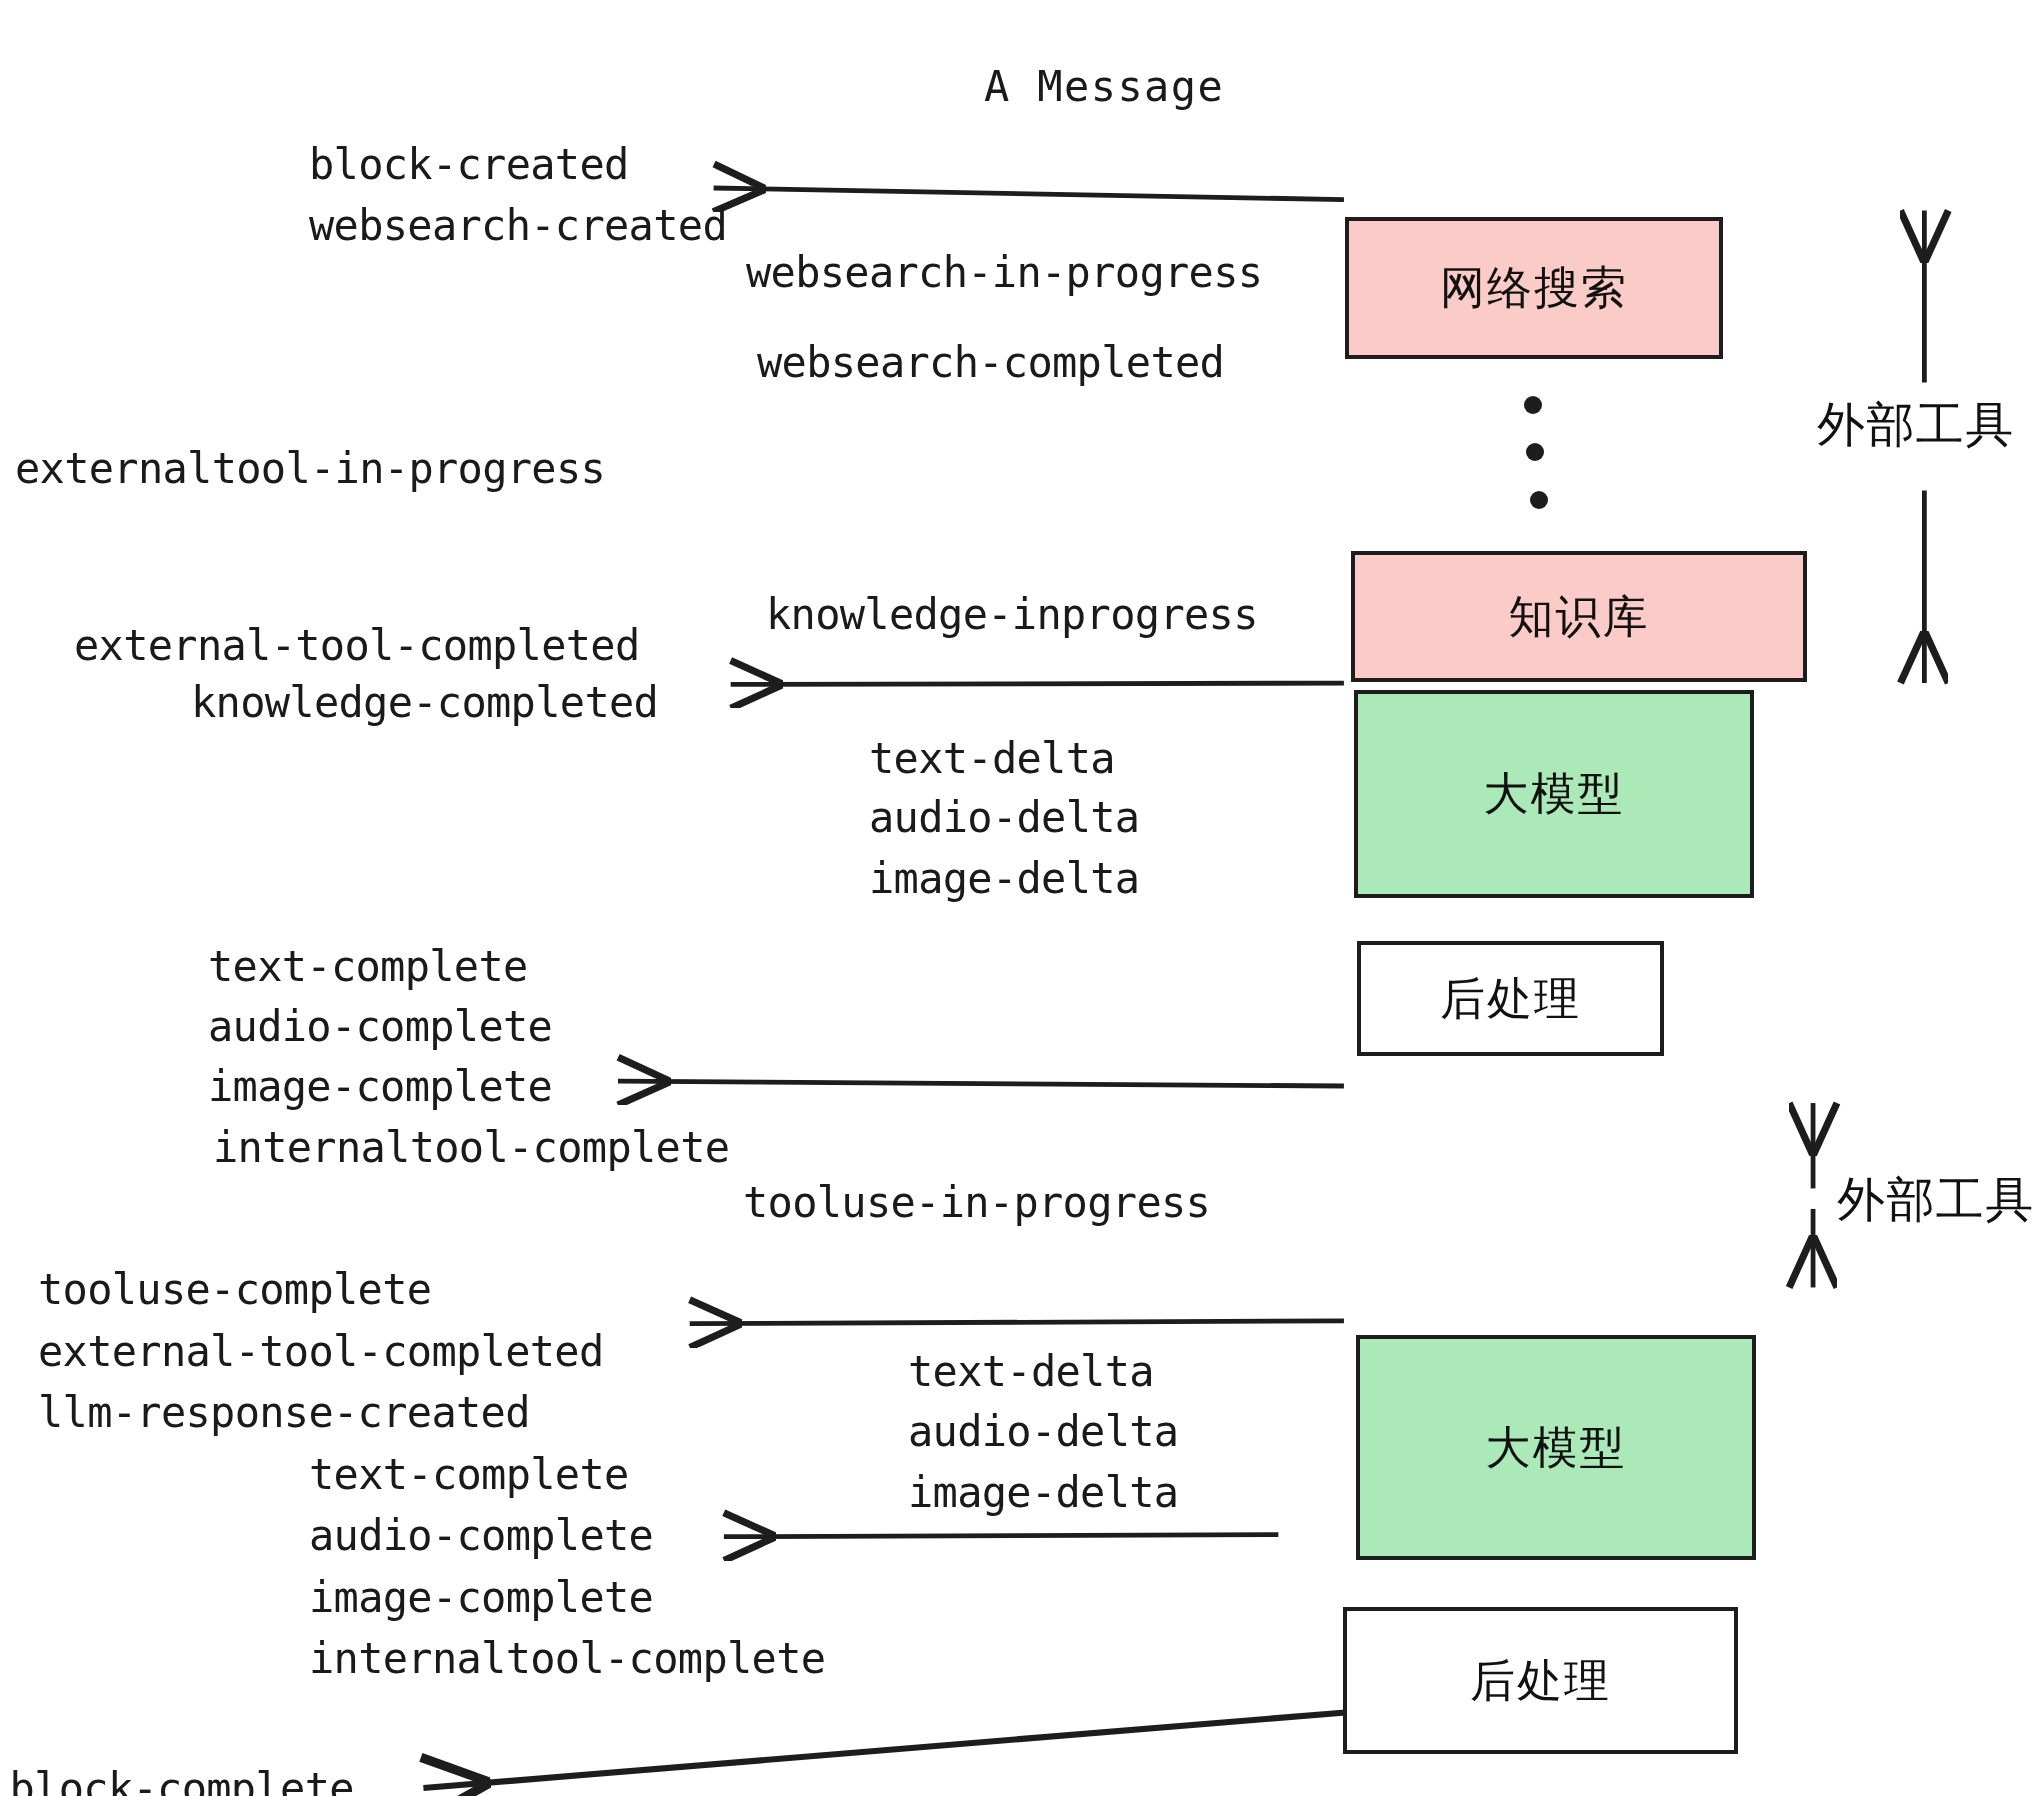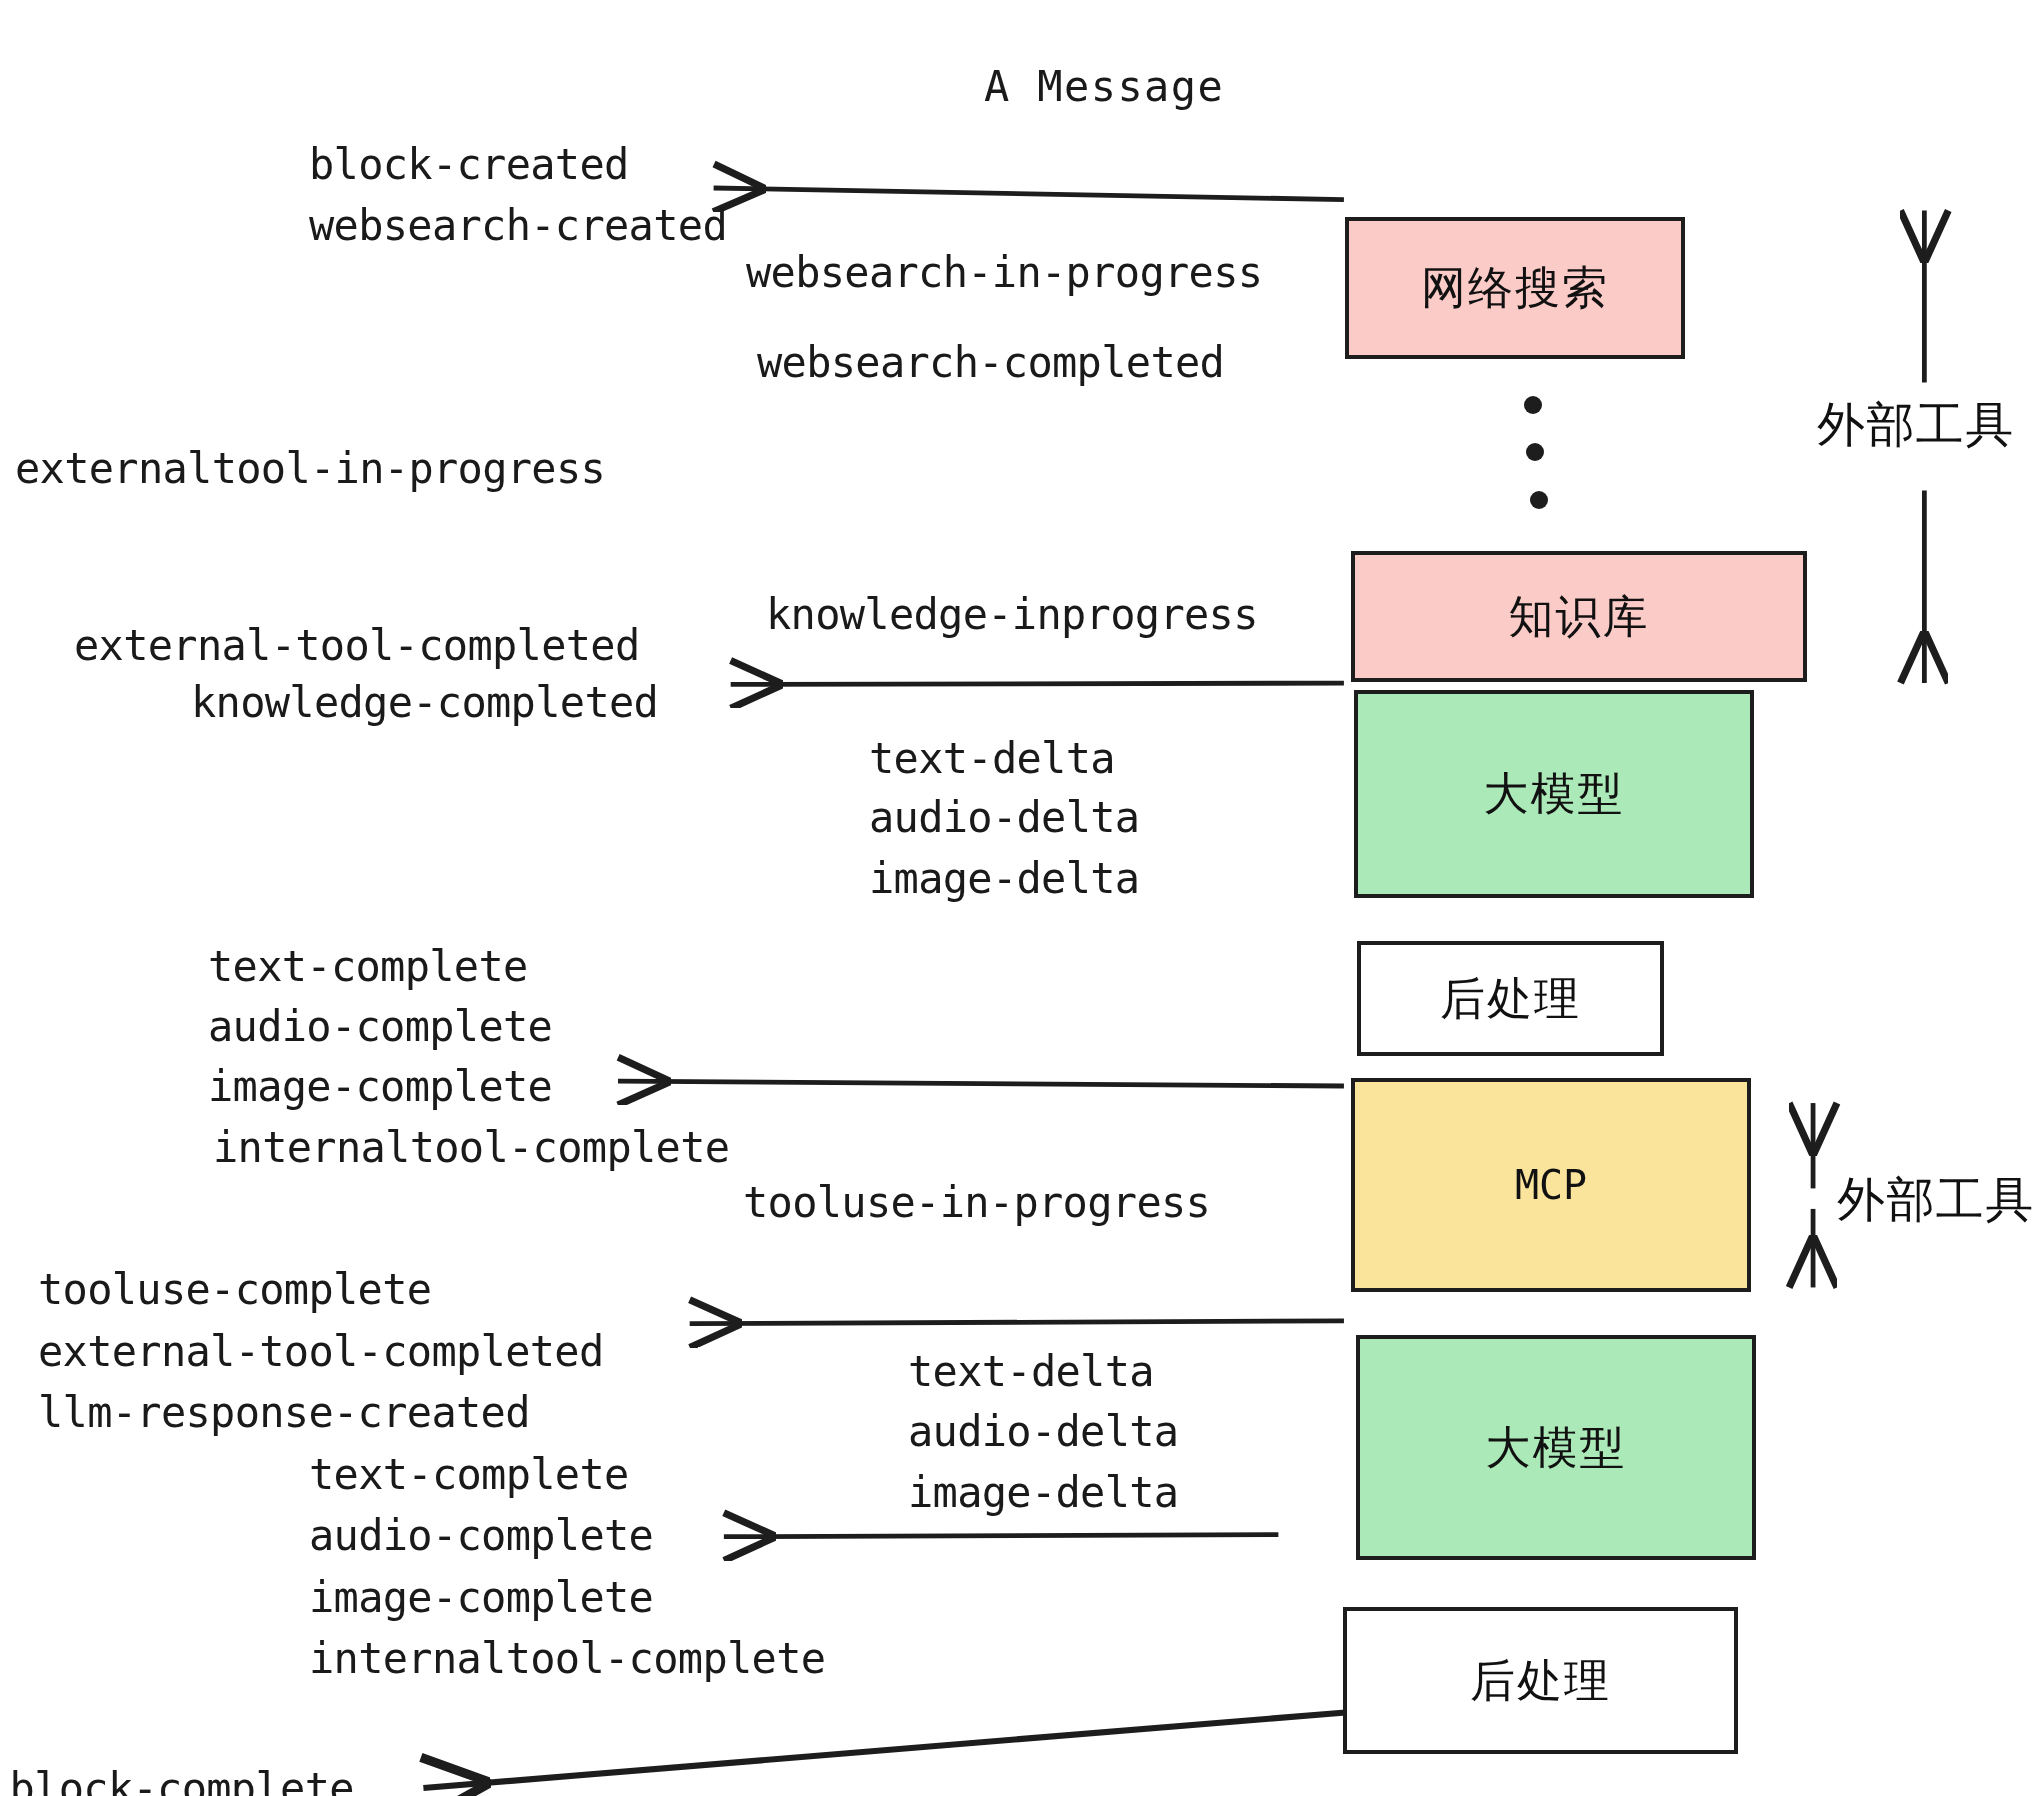--- a/index.html
+++ b/index.html
@@ -95,43 +95,40 @@
 
     <line x1="1975" y1="2437" x2="620" y2="2548" stroke="#1d1d1d" stroke-width="9" marker-end="url(#ah)"></line>
 
     <line x1="2818" y1="490" x2="2818" y2="238" stroke="#1d1d1d" stroke-width="7" marker-end="url(#ahv)"></line>
     <line x1="2818" y1="648" x2="2818" y2="930" stroke="#1d1d1d" stroke-width="7" marker-end="url(#ahv)"></line>
 
     <line x1="2655" y1="1670" x2="2655" y2="1545" stroke="#1d1d1d" stroke-width="7" marker-end="url(#ahv)"></line>
     <line x1="2655" y1="1700" x2="2655" y2="1815" stroke="#1d1d1d" stroke-width="7" marker-end="url(#ahv)"></line>
   </svg>
 
-  <div class="box" style="left:1345px;top:169px;width:340px;height:142px;background:#FBCBC8;">
+  <div class="box" style="left:1345px;top:169px;width:378px;height:142px;background:#FBCBC8;">
     <span>网络搜索</span>
   </div>
 
   <div class="dot" style="left:1524px;top:348px;"></div>
   <div class="dot" style="left:1526px;top:395px;"></div>
   <div class="dot" style="left:1530px;top:443px;"></div>
 
   <div class="box" style="left:1351px;top:503px;width:456px;height:131px;background:#FBCBC8;">
     <span>知识库</span>
   </div>
 
   <div class="box" style="left:1354px;top:642px;width:400px;height:208px;background:#ACE9B8;">
     <span>大模型</span>
   </div>
 
   <div class="box" style="left:1357px;top:893px;width:307px;height:115px;background:#FFFFFF;">
     <span>后处理</span>
   </div>
 
-  <div class="box mono" style="left:1351px;top:1030px;width:400px;height:214px;background:#FAE49C;">
-    <span>MCP</span>
-  </div>
 
   <div class="box" style="left:1356px;top:1287px;width:400px;height:225px;background:#ACE9B8;">
     <span>大模型</span>
   </div>
 
   <div class="box" style="left:1343px;top:1559px;width:395px;height:147px;background:#FFFFFF;">
     <span>后处理</span>
   </div>
 
   <div class="sidelbl" style="left:1817px;top:345px;">外部工具</div>

